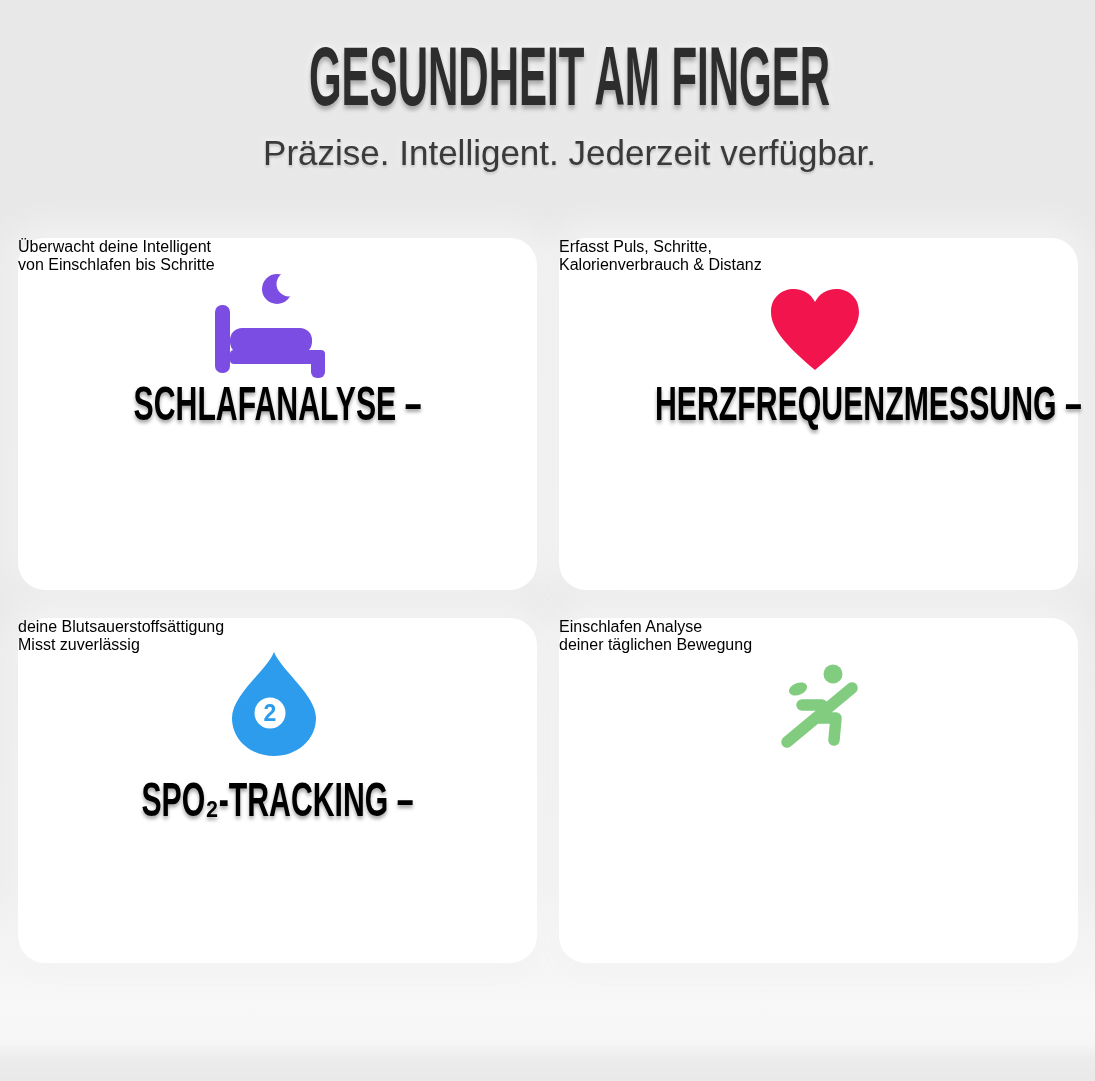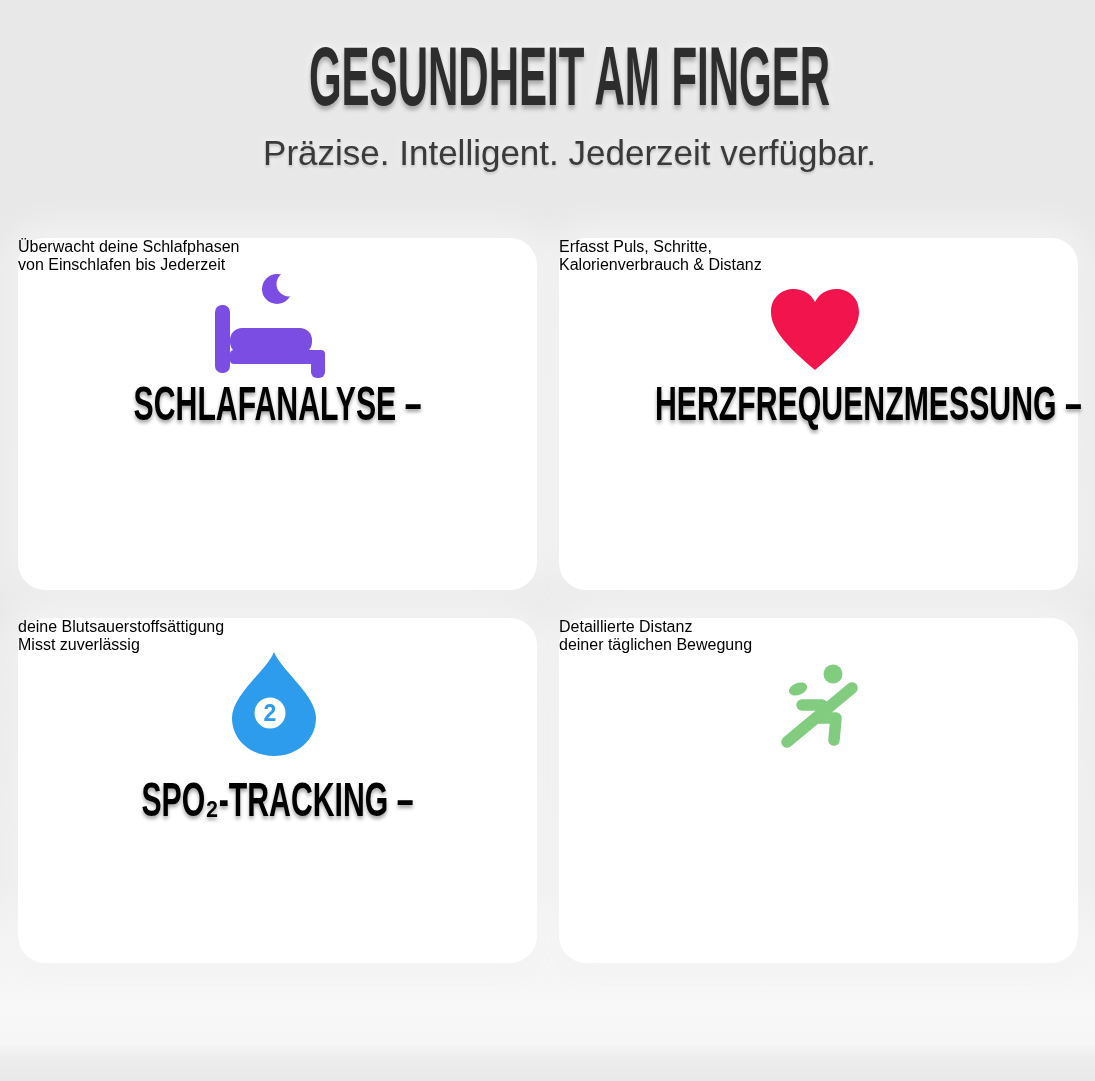--- a/index.html
+++ b/index.html
@@ -88,22 +88,22 @@
         <rect x="23" y="78" width="95" height="14" rx="4"></rect>
         <rect x="104" y="78" width="14" height="28" rx="6"></rect>
       </g>
       <circle cx="82" cy="12" r="12.5" fill="#ffffff"></circle>
     </svg>
     <h2 class="card-title" style="top:146px;">
       <span class="cond">SCHLAFANALYSE –</span>
     </h2>
     <p class="card-body" style="top:208px;">
       </p>
-      <div>Überwacht deine Schlafphasen</div>
-      <div>von Einschlafen bis Jederzeit</div>
+      <div>Überwacht deine Intelligent</div>
+      <div>von Einschlafen bis Schritte</div>
     <p></p>
   </section>
 
   <section class="card card-heart">
     <svg class="card-icon" style="left:206px; top:48px;" width="100" height="88" viewBox="0 0 100 88">
       <path fill="#F2154D" d="M50 84 C 24 62 6 44 6 26 C 6 11 17 3 29 3 C 38 3 46 8 50 16 C 54 8 62 3 71 3 C 83 3 94 11 94 26 C 94 44 76 62 50 84 Z"></path>
     </svg>
     <h2 class="card-title" style="top:146px;">
       <span class="cond">HERZFREQUENZMESSUNG –</span>
     </h2>
@@ -137,18 +137,18 @@
         <path d="M32 47 L52 47"></path>
         <path d="M47 60 L66 60 L64 82"></path>
       </g>
       <g fill="#82CC80">
         <circle cx="63" cy="16" r="9.5"></circle>
         <ellipse cx="28" cy="31" rx="9.5" ry="6" transform="rotate(-22 28 31)"></ellipse>
       </g>
     </svg>
     <p class="card-body" style="top:285px;">
       </p>
-      <div>Detaillierte Distanz</div>
+      <div>Einschlafen Analyse</div>
       <div>deiner täglichen Bewegung</div>
     <p></p>
   </section>
 
 </div>
 
 </body></html>

